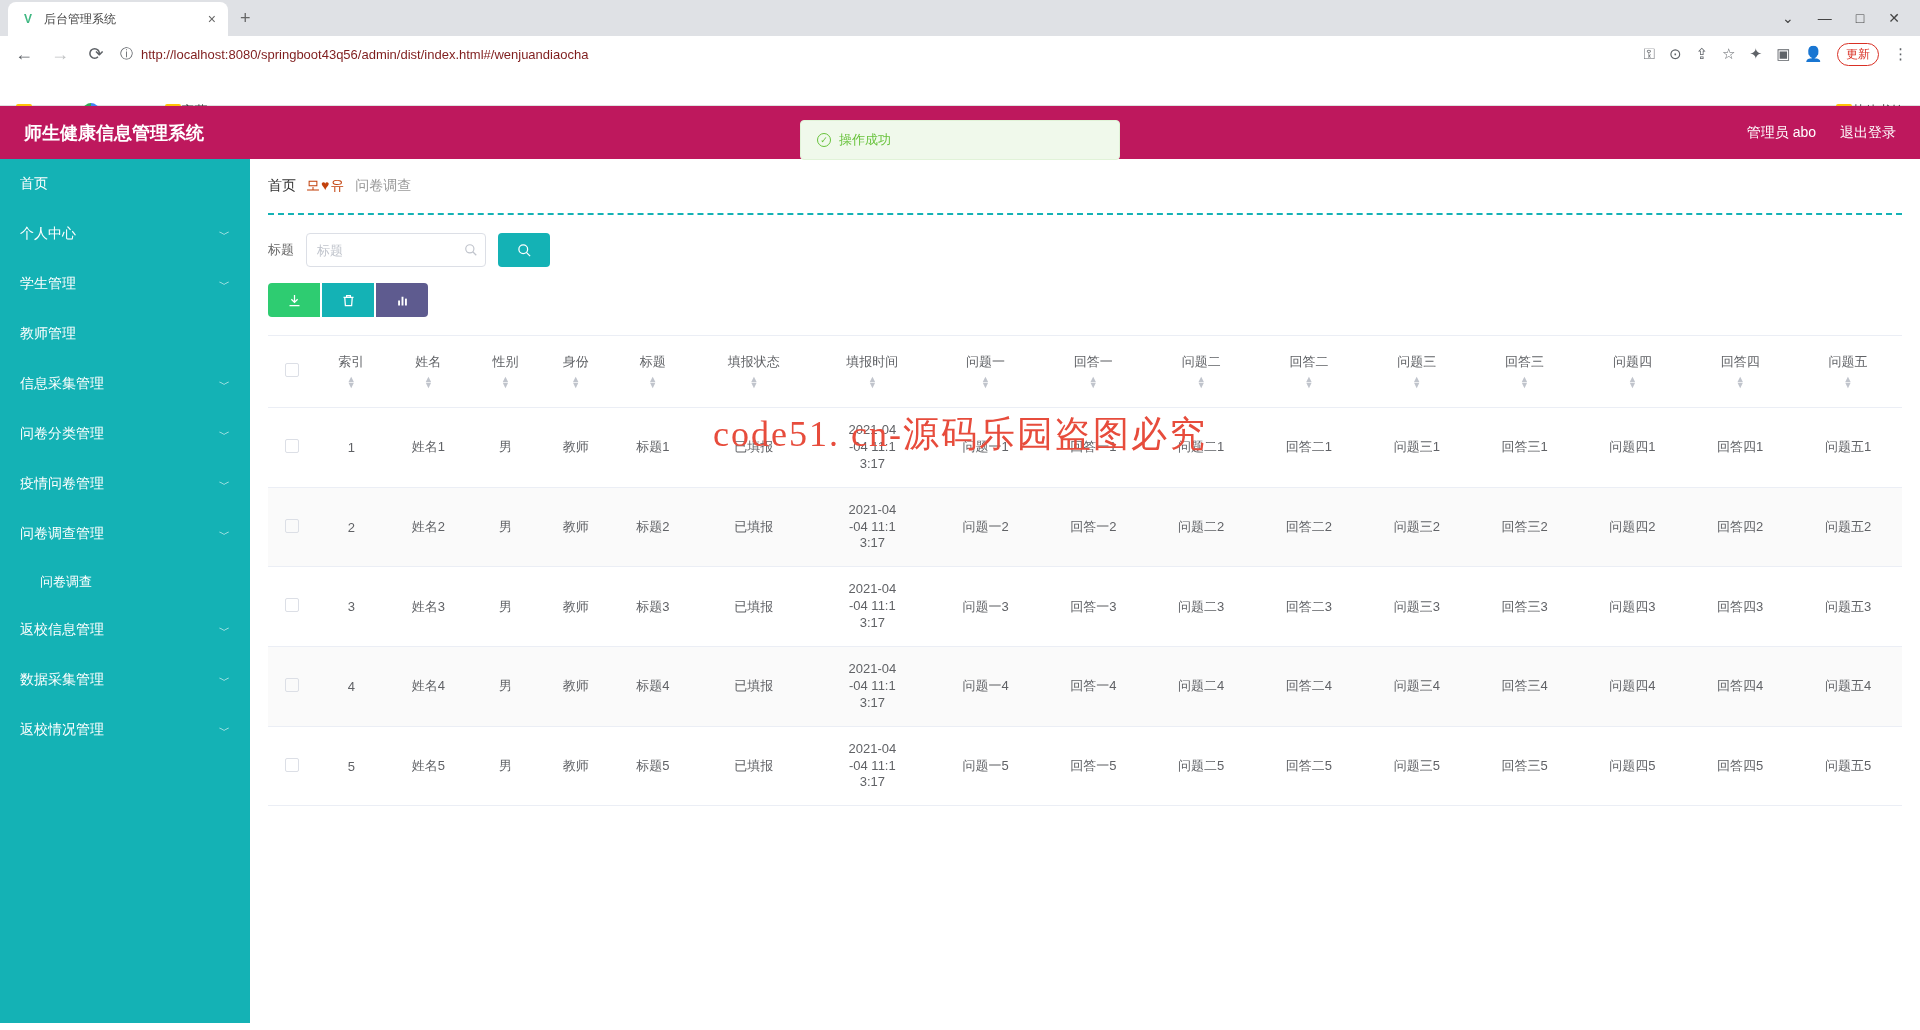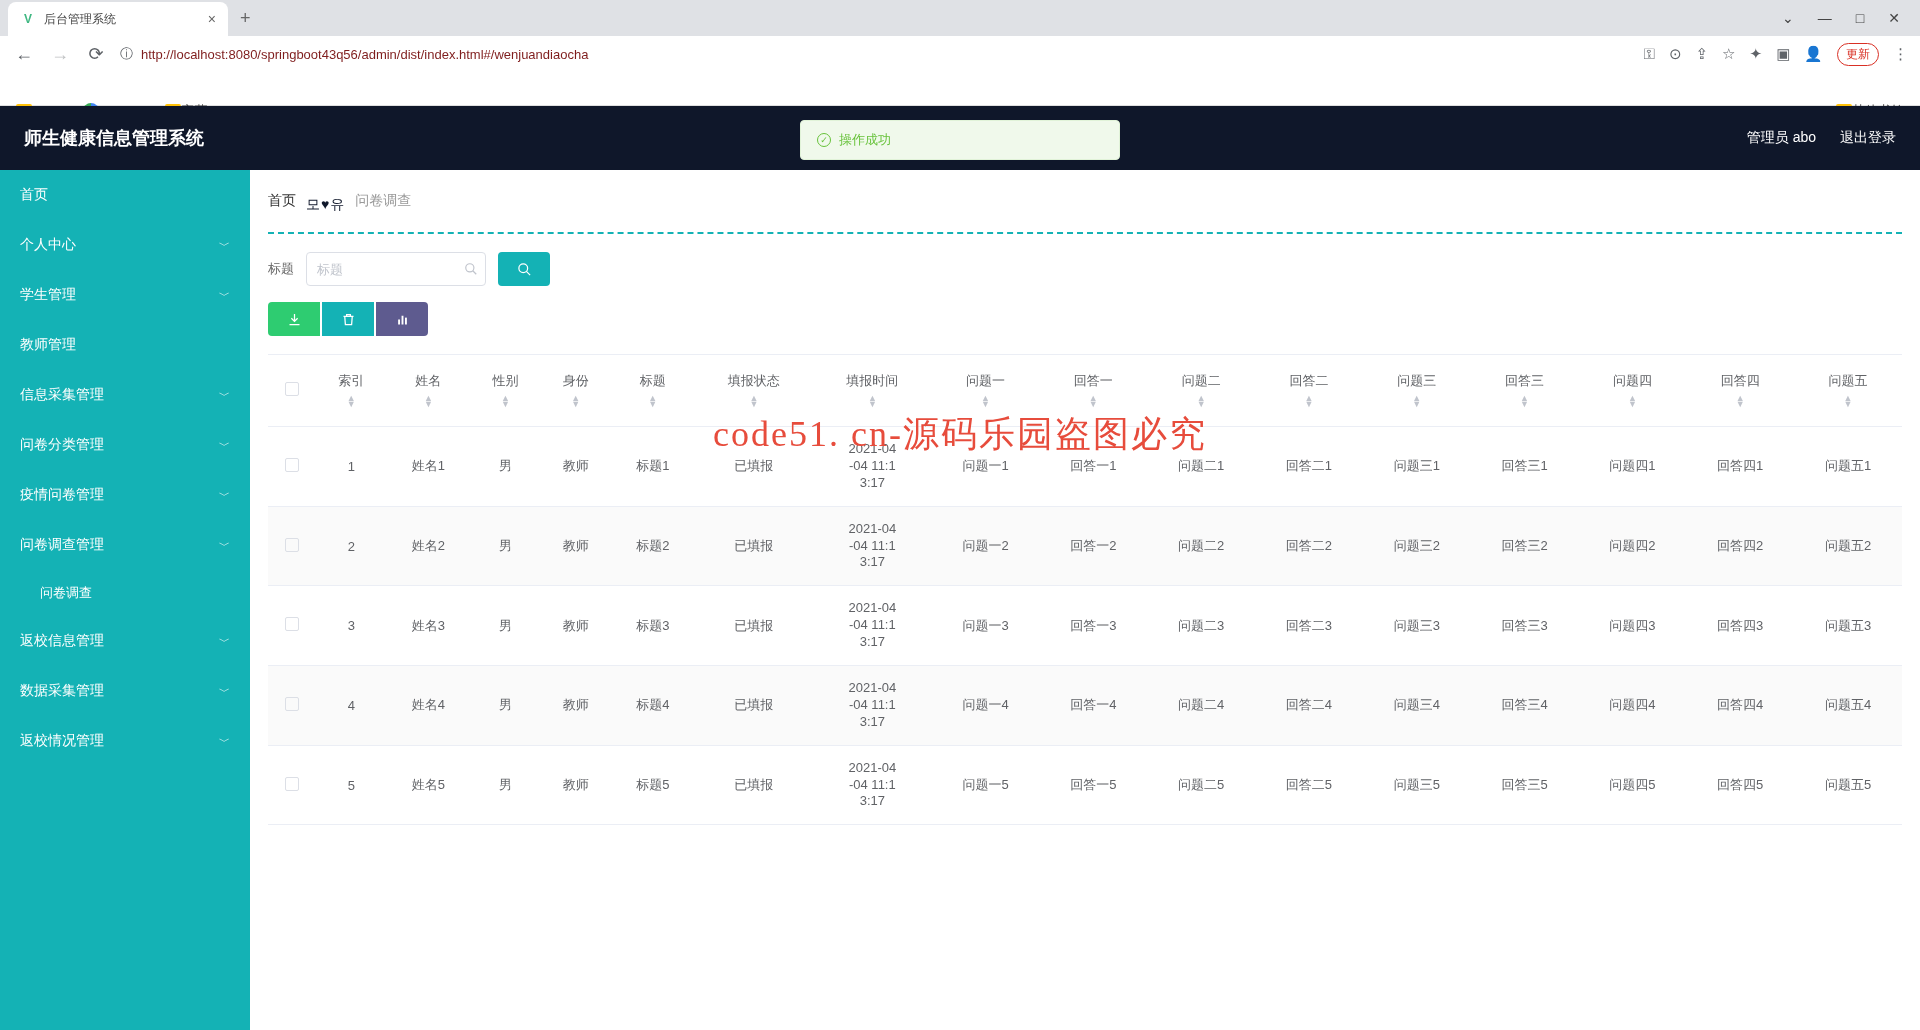--- a/index.html
+++ b/index.html
@@ -21,37 +21,37 @@
 .url { color: #7f1d1d; }
 .addr-icons { display: flex; gap: 14px; align-items: center; color: #5f6368; font-size: 15px; }
 .update-btn { border: 1px solid #d93025; color: #d93025; border-radius: 14px; padding: 2px 8px; font-size: 12px; }
 .bookmark-bar { height: 34px; display: flex; align-items: center; padding: 0 16px; gap: 24px; font-size: 13px; color: #444; }
 .bookmark-item { display: flex; align-items: center; cursor: pointer; margin-top: 44px; }
 .folder-icon { width: 16px; height: 14px; background: #ffc107; border-radius: 2px; display: inline-block; }
 .google-icon { width: 16px; height: 16px; border-radius: 50%; background: conic-gradient(#4285f4 0 25%, #ea4335 0 50%, #fbbc05 0 75%, #34a853 0); display: inline-block; }
 .other-bookmarks { margin-left: auto; padding-left: 12px; }
 
 
-.app-header { height: 64px; background: #0f172a; color: #fff; display: flex; align-items: center; padding: 0 24px; position: relative; gap: 48px; }
+.app-header { height: 53px; background: #be185d; color: #fff; display: flex; align-items: center; padding: 0 24px; position: relative; gap: 48px; }
 .app-title { font-size: 18px; font-weight: bold; }
 .header-right { margin-left: auto; display: flex; gap: 24px; font-size: 14px; text-align: right; }
 .header-right span { cursor: pointer; }
 .toast { position: absolute; left: 50%; transform: translateX(-50%); top: 14px; background: #f0f9eb; border: 1px solid #e1f3d8; border-radius: 4px; padding: 10px 40px 10px 16px; color: #67c23a; font-size: 13px; display: flex; align-items: center; gap: 8px; min-width: 320px; }
 .toast-icon { width: 14px; height: 14px; border: 1.5px solid #67c23a; border-radius: 50%; display: inline-flex; align-items: center; justify-content: center; font-size: 9px; }
 
 
 .app-body { display: flex; height: calc(1030px - 106px - 60px); }
 .sidebar { width: 250px; background: #14b2b5; color: #fff; overflow-y: auto; flex-shrink: 0; }
 .menu-item { padding: 16px 20px; font-size: 14px; cursor: pointer; display: flex; align-items: center; justify-content: space-between; }
 .submenu-item { padding: 14px 20px 14px 40px; font-size: 13px; cursor: pointer; }
 .chev { font-size: 11px; opacity: 0.85; }
 
 .main { flex: 1; background: #fff; overflow: auto; padding: 0 18px 18px 18px; }
 .breadcrumb { padding: 18px 0; font-size: 14px; color: #333; display: flex; align-items: center; gap: 10px; }
-.bc-sep { color: #0f172a; font-size: 14px; letter-spacing: 1px; margin-top: 8px; }
+.bc-sep { color: #c2410c; font-size: 14px; letter-spacing: 1px; }
 .bc-curr { color: #999; }
 .dashed-line { border-top: 2px dashed #14b2b5; margin-bottom: 18px; }
 
 .search-row { display: flex; align-items: center; gap: 12px; margin-bottom: 16px; }
 .search-label { font-size: 13px; color: #666; }
 .search-input-wrap { position: relative; }
 .search-input { width: 180px; height: 34px; border: 1px solid #dcdfe6; border-radius: 4px; padding: 0 28px 0 10px; font-size: 13px; outline: none; }
 .search-input::placeholder { color: #c0c4cc; }
 .inp-icon { position: absolute; right: 8px; top: 50%; transform: translateY(-50%); color: #c0c4cc; font-size: 13px; }
 .search-btn { width: 52px; height: 34px; background: #14b2b5; border: none; border-radius: 4px; color: #fff; cursor: pointer; display: flex; align-items: center; justify-content: center; }

